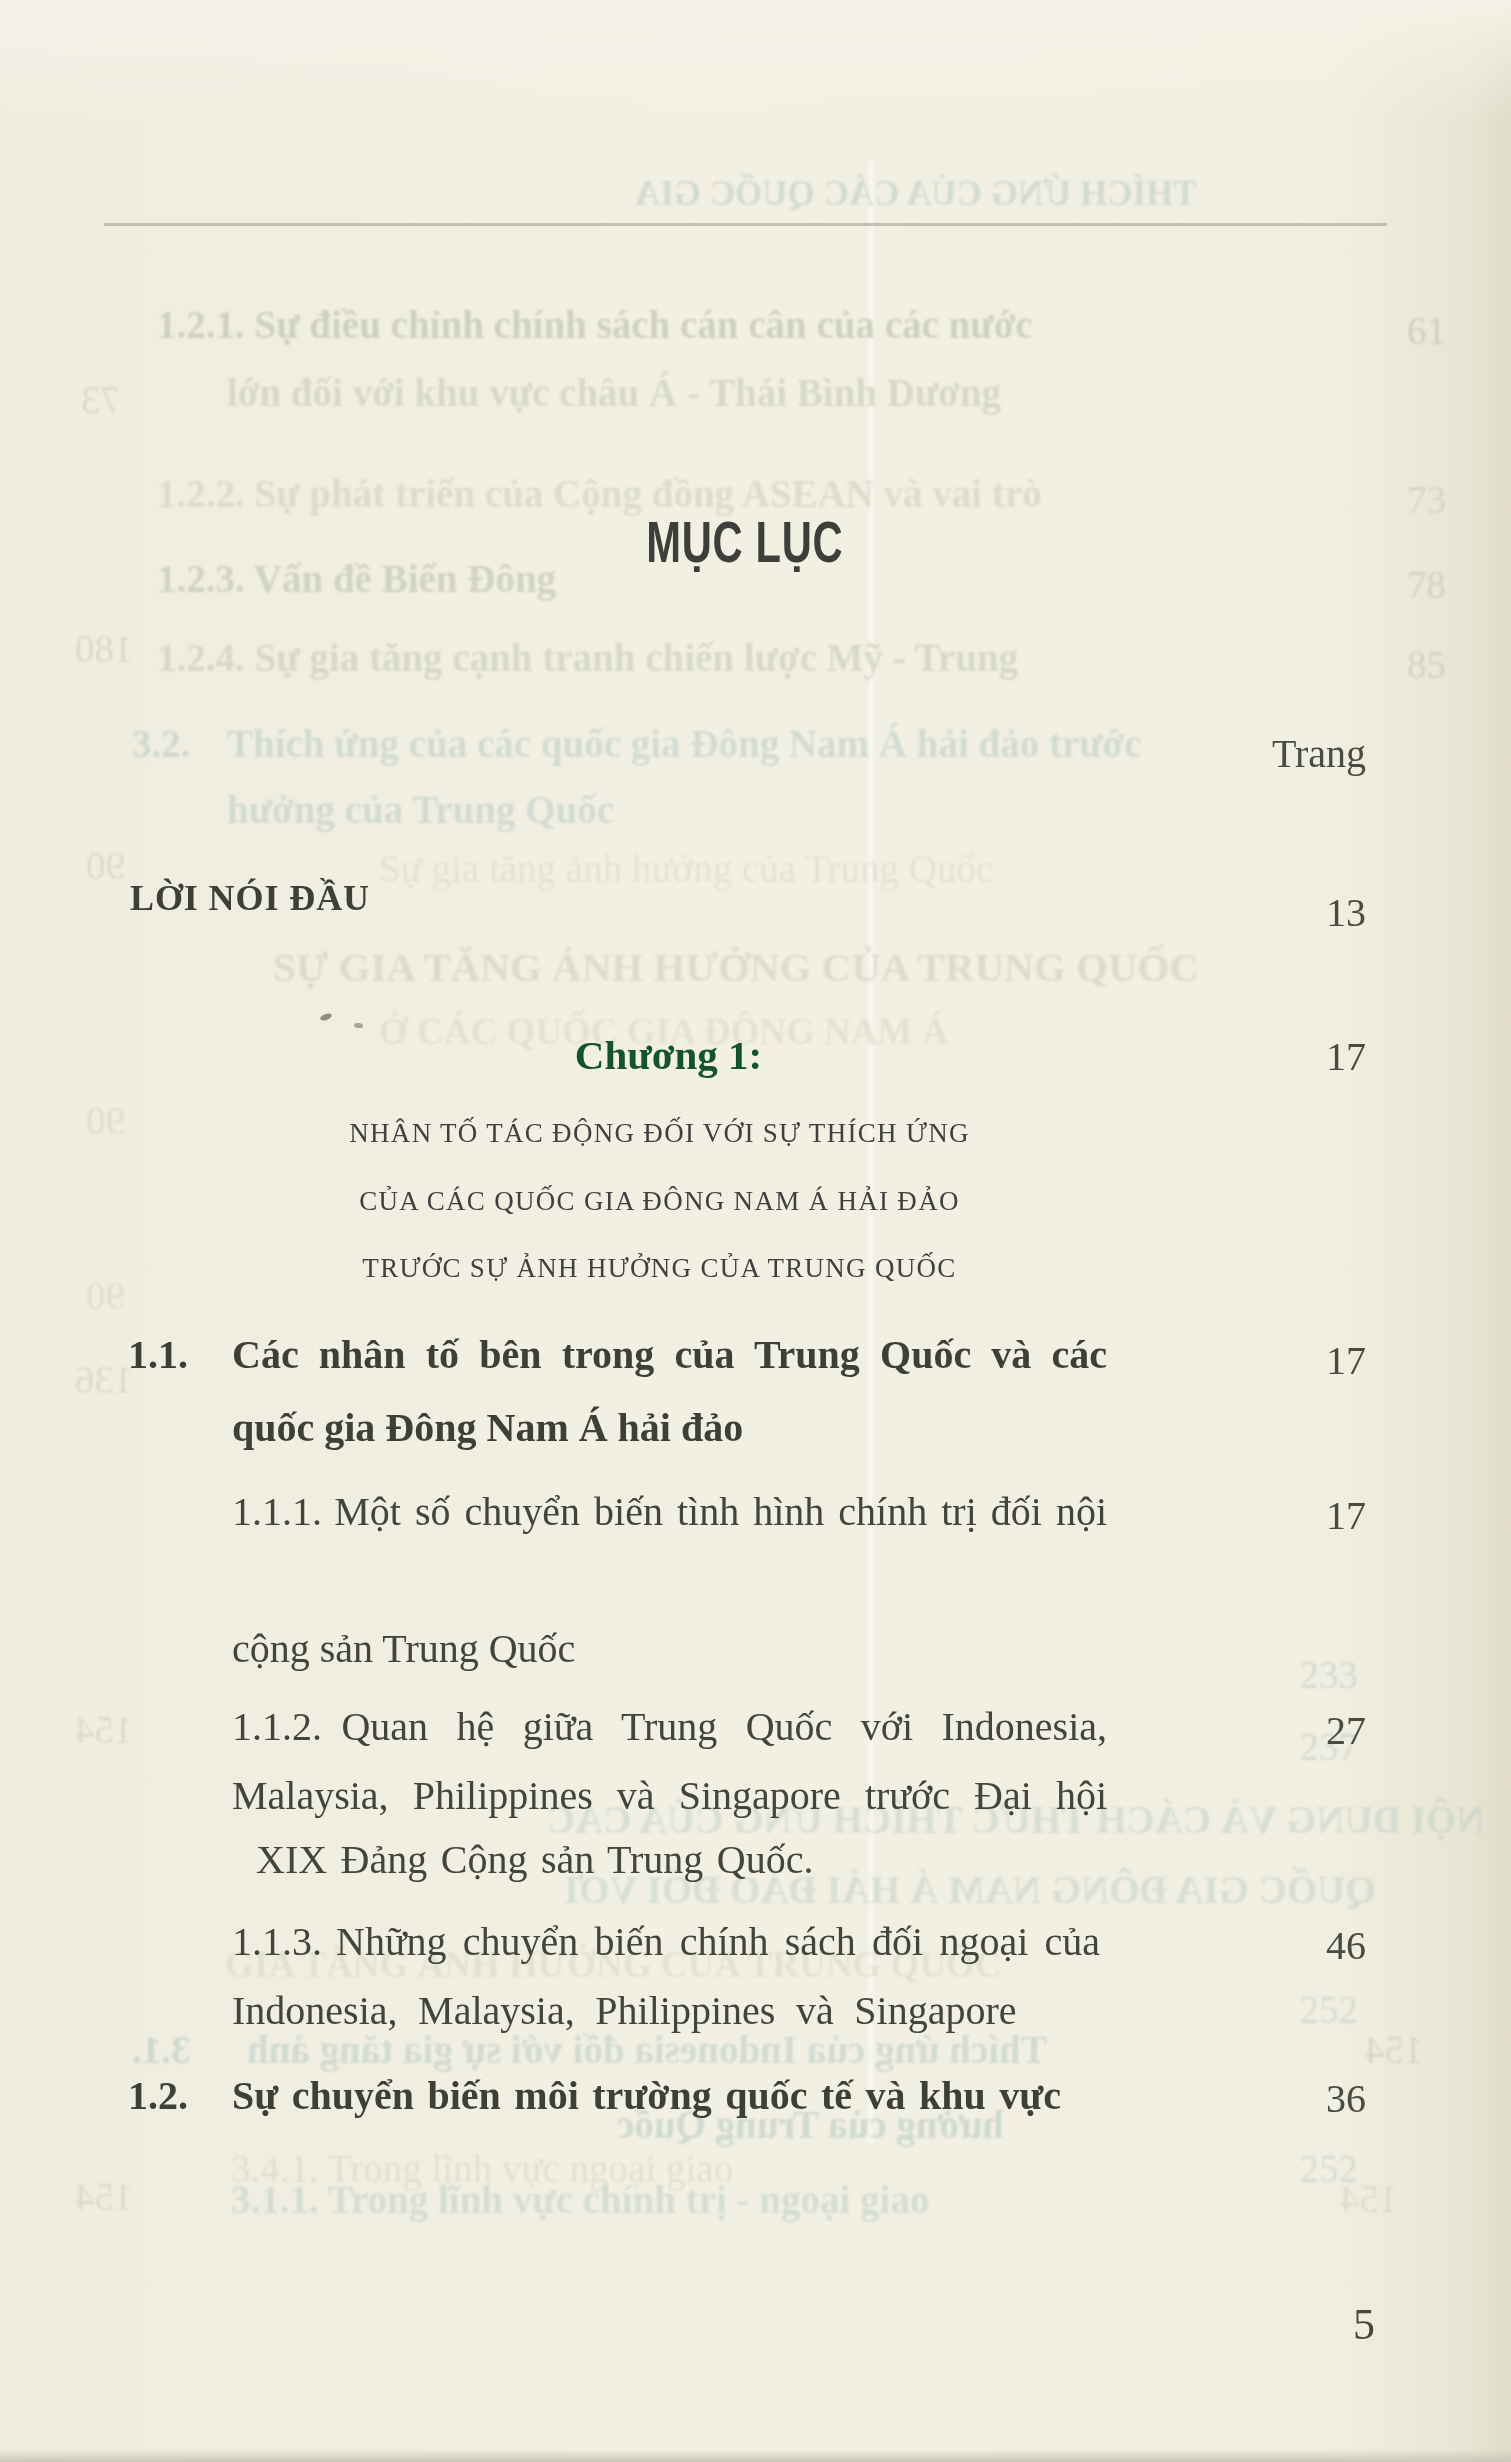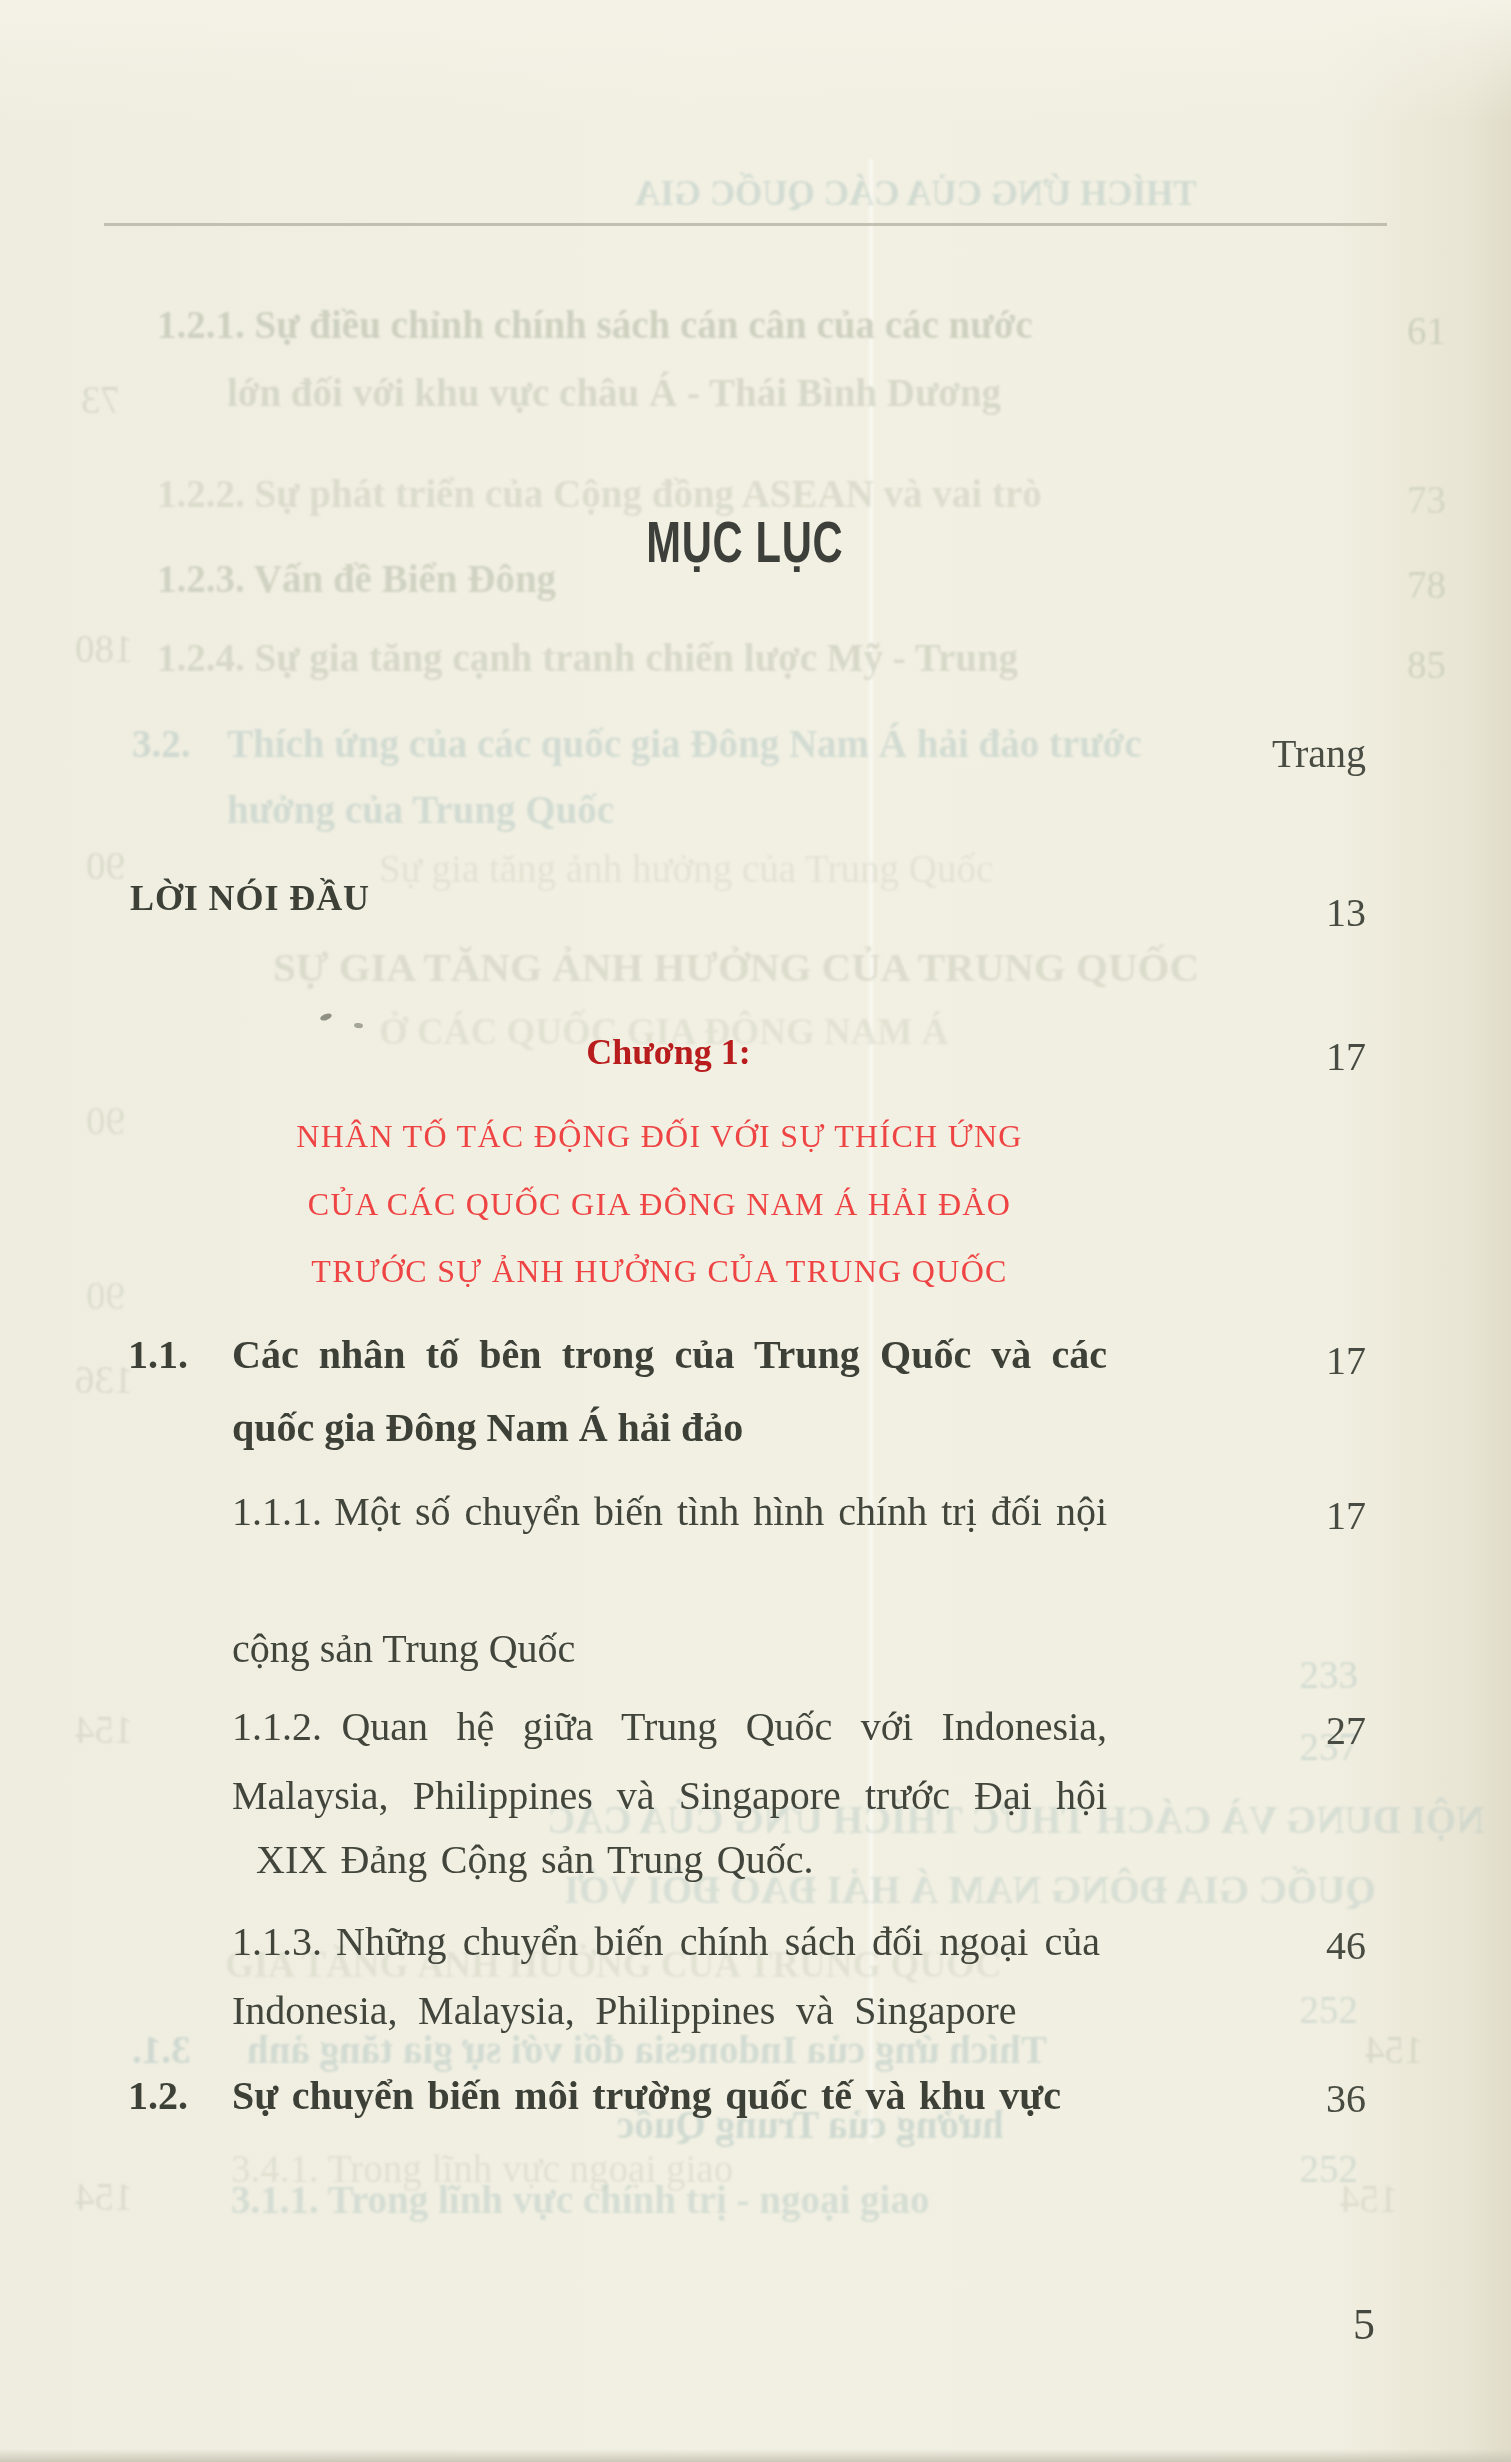--- a/index.html
+++ b/index.html
@@ -79,22 +79,22 @@
     font-weight:700;font-size:58px;letter-spacing:0.9px;color:#3d403a;}
   .trang{position:absolute;left:1102px;top:730px;width:264px;text-align:right;
     font-size:40px;color:#494d43;}
   .pagecol{position:absolute;left:1278px;width:88px;text-align:right;
     font-size:40px;color:#474b41;white-space:nowrap;}
   .p13{top:889px;} .p17a{top:1033px;} .p17b{top:1337px;} .p17c{top:1492px;}
   .p27{top:1707px;} .p46{top:1922px;} .p61{top:2075px;}
   .preface{position:absolute;left:130px;top:877px;font-weight:700;font-size:36px;
     letter-spacing:0.9px;white-space:nowrap;color:#3d4037;}
   .chapter-wrap{width:1337px;top:1031px;}
-  .chapter{font-weight:700;font-size:36px;color:#b91c1c;}
-  .titl{width:1319px;font-size:32px;letter-spacing:1.3px;color:#ef4444;}
+  .chapter{font-weight:700;font-size:41px;color:#14532d;}
+  .titl{width:1319px;font-size:27px;letter-spacing:1.3px;color:#404040;}
   .t1{top:1118px;} .t2{top:1186px;} .t3{top:1253px;}
   .row{position:absolute;display:flex;white-space:nowrap;font-size:40px;}
   .row .num{flex:none;}
   .row .txt{flex:1;}
   .just{text-align:justify;text-align-last:justify;}
   .line{position:absolute;white-space:nowrap;font-size:40px;}
   .b{font-weight:700;color:#3d4037;}
   .r-e0{left:128px;top:1331px;width:979px;justify-content:flex-end;} .r-e0 .num{width:104px;}
   .l-e0b{left:232px;top:1404px;}
   .r-e1{left:232px;top:1488px;width:875px;} .r-e1 .num{margin-right:12.3px;}

